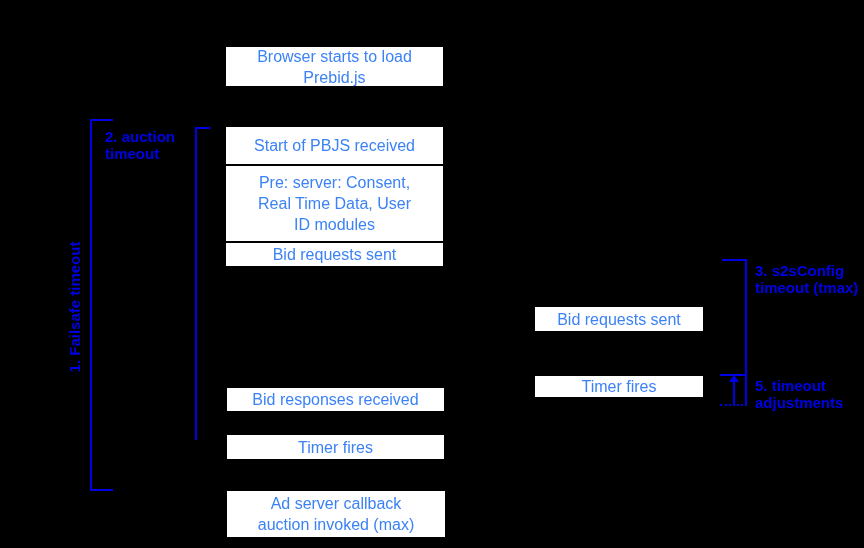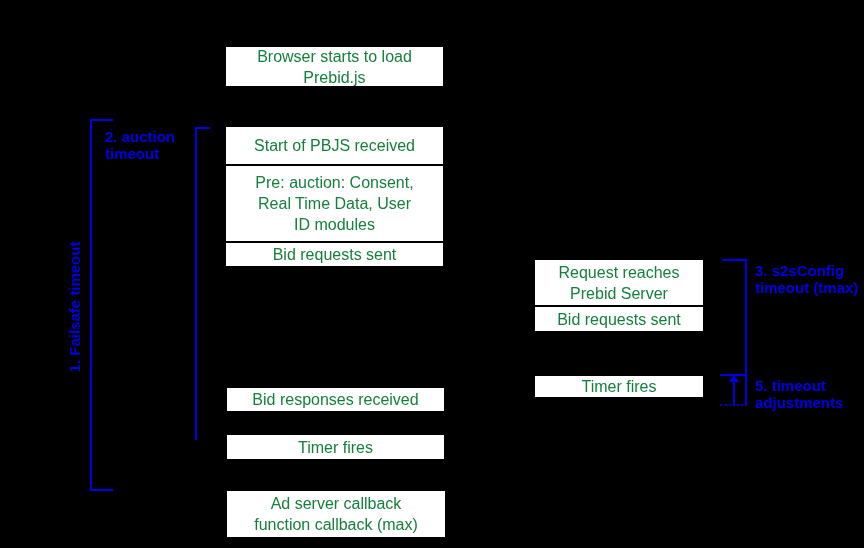--- a/index.html
+++ b/index.html
@@ -9,21 +9,21 @@
     height: 548px;
     background: #000;
     font-family: "Liberation Sans", sans-serif;
     overflow: hidden;
   }
   .box {
     position: absolute;
     background: #fff;
     border: 2px solid #000;
     box-sizing: border-box;
-    color: #15803d;
+    color: #3b82f6;
     font-size: 16px;
     line-height: 21px;
     display: flex;
     align-items: center;
     justify-content: center;
     text-align: center;
     white-space: pre-line;
   }
   .blue-label {
     position: absolute;
@@ -87,35 +87,33 @@
 </head>
 <body>
 
 <div class="stage">
 
   <div class="box box-browser">Browser starts to load
 Prebid.js</div>
 
   <div class="box box-start">Start of PBJS received</div>
 
-  <div class="box box-pre">Pre: auction: Consent,
+  <div class="box box-pre">Pre: server: Consent,
 Real Time Data, User
 ID modules</div>
 
   <div class="box box-bidreq-c">Bid requests sent</div>
 
   <div class="box box-bidresp">Bid responses received</div>
 
   <div class="box box-timer-c">Timer fires</div>
 
   <div class="box box-adserver">Ad server callback
-function callback (max)</div>
+auction invoked (max)</div>
 
-  <div class="box box-reqserver">Request reaches
-Prebid Server</div>
 
   <div class="box box-bidreq-s">Bid requests sent</div>
 
   <div class="box box-timer-s">Timer fires</div>
 
   <div class="shape bracket-failsafe"></div>
   <div class="shape bracket-auction"></div>
   <div class="shape bracket-s2s-upper"></div>
   <div class="shape bracket-s2s-lower"></div>
   <div class="shape arrow-adjust-line"></div>

